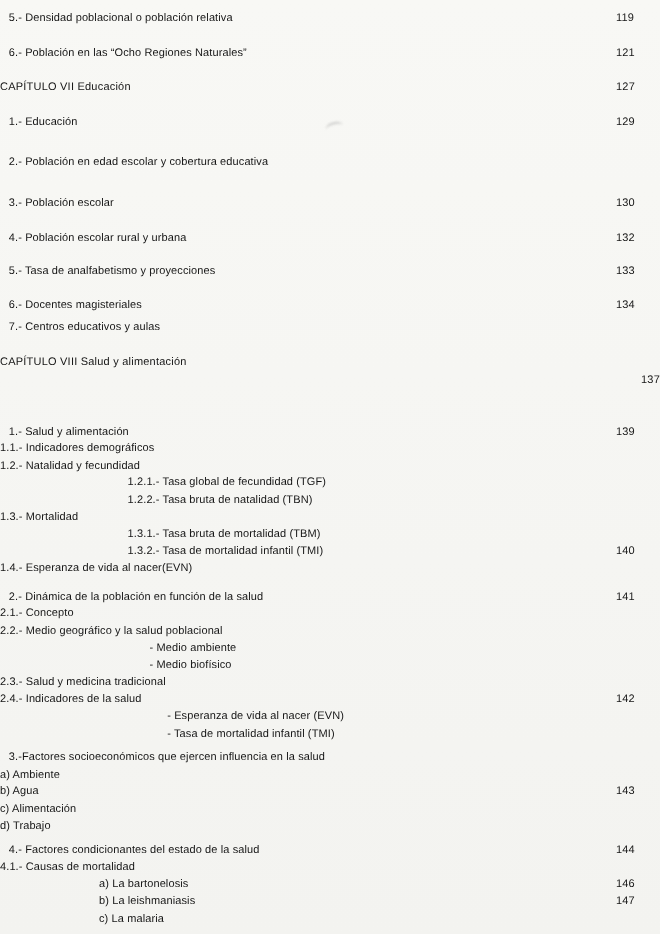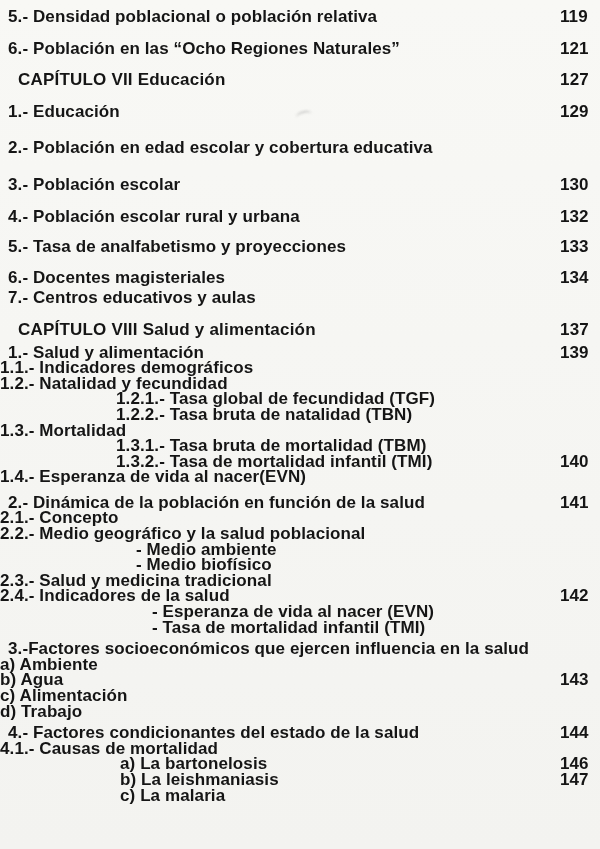--- a/index.html
+++ b/index.html
@@ -13,40 +13,40 @@
   .page {
     position: relative;
     width: 600px;
     height: 849px;
     padding-top: 9px;
     background: linear-gradient(180deg, #f8f8f5 0%, #f3f3f0 100%);
   }
   .entry {
     display: flex;
     align-items: baseline;
-    font-size: 17px;
+    font-size: 10px;
     line-height: 15.6px;
-    font-weight: bold;
+    font-weight: normal;
     letter-spacing: 0.1px;
   }
   .entry .txt { white-space: pre; }
   .entry .pg {
     margin-left: auto;
     flex: 0 0 40px;
     text-align: left;
     white-space: pre;
   }
   
-  .lvl-ch  { padding-left: 18px; }
+  .lvl-ch  { padding-left: 0; }
   .lvl-0   { padding-left: 8px; }
   .lvl-1   { }
   .lvl-2   { padding-left: 116px; }
   .lvl-3   { padding-left: 136px; }
   .lvl-3b  { padding-left: 152px; }
-  .lvl-4   { padding-left: 120px; }
+  .lvl-4   { padding-left: 90px; }
   .chapter { letter-spacing: 0.2px; }
   .smudge {
     position: absolute;
     left: 296px;
     top: 111px;
     width: 16px;
     height: 9px;
     border-radius: 50%;
     border-top: 2px solid rgba(120,120,120,0.30);
     transform: rotate(-14deg);
@@ -91,21 +91,21 @@
         <span class="pg">133</span>
       </div>
       <div class="entry lvl-0" style="margin-top: 15px;">
         <span class="txt">6.- Docentes magisteriales</span>
         <span class="pg">134</span>
       </div>
       <div class="entry lvl-0" style="margin-top: 5px;">
         <span class="txt">7.- Centros educativos y aulas</span>
         <span class="pg"></span>
       </div>
-      <div class="entry lvl-ch chapter" style="margin-top: 16px;">
+      <div class="entry lvl-ch chapter" style="margin-top: 16px; flex-direction: column;">
         <span class="txt">CAPÍTULO VIII Salud y alimentación</span>
         <span class="pg">137</span>
       </div>
       <div class="entry lvl-0" style="margin-top: 7px;">
         <span class="txt">1.- Salud y alimentación</span>
         <span class="pg">139</span>
       </div>
       <div class="entry lvl-1">
         <span class="txt">1.1.- Indicadores demográficos</span>
         <span class="pg"></span>

